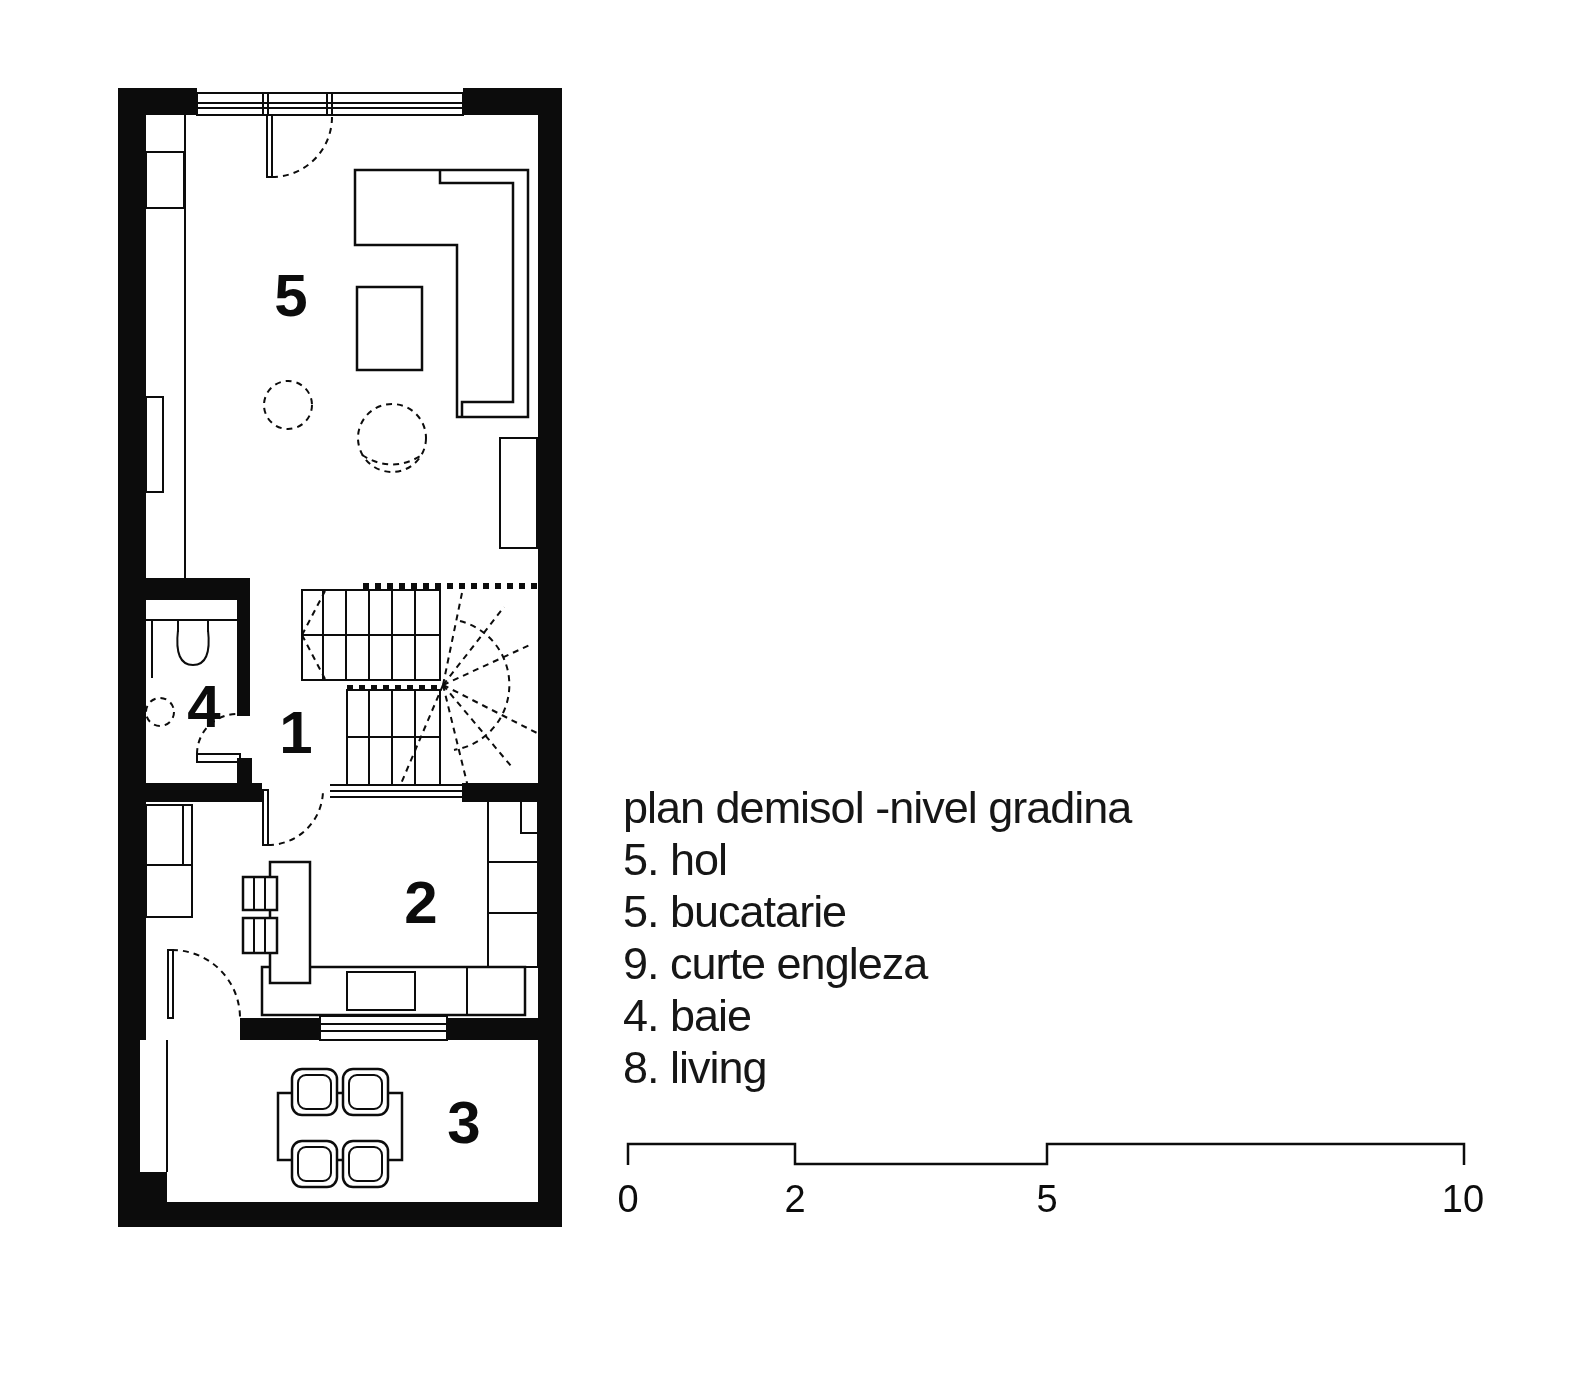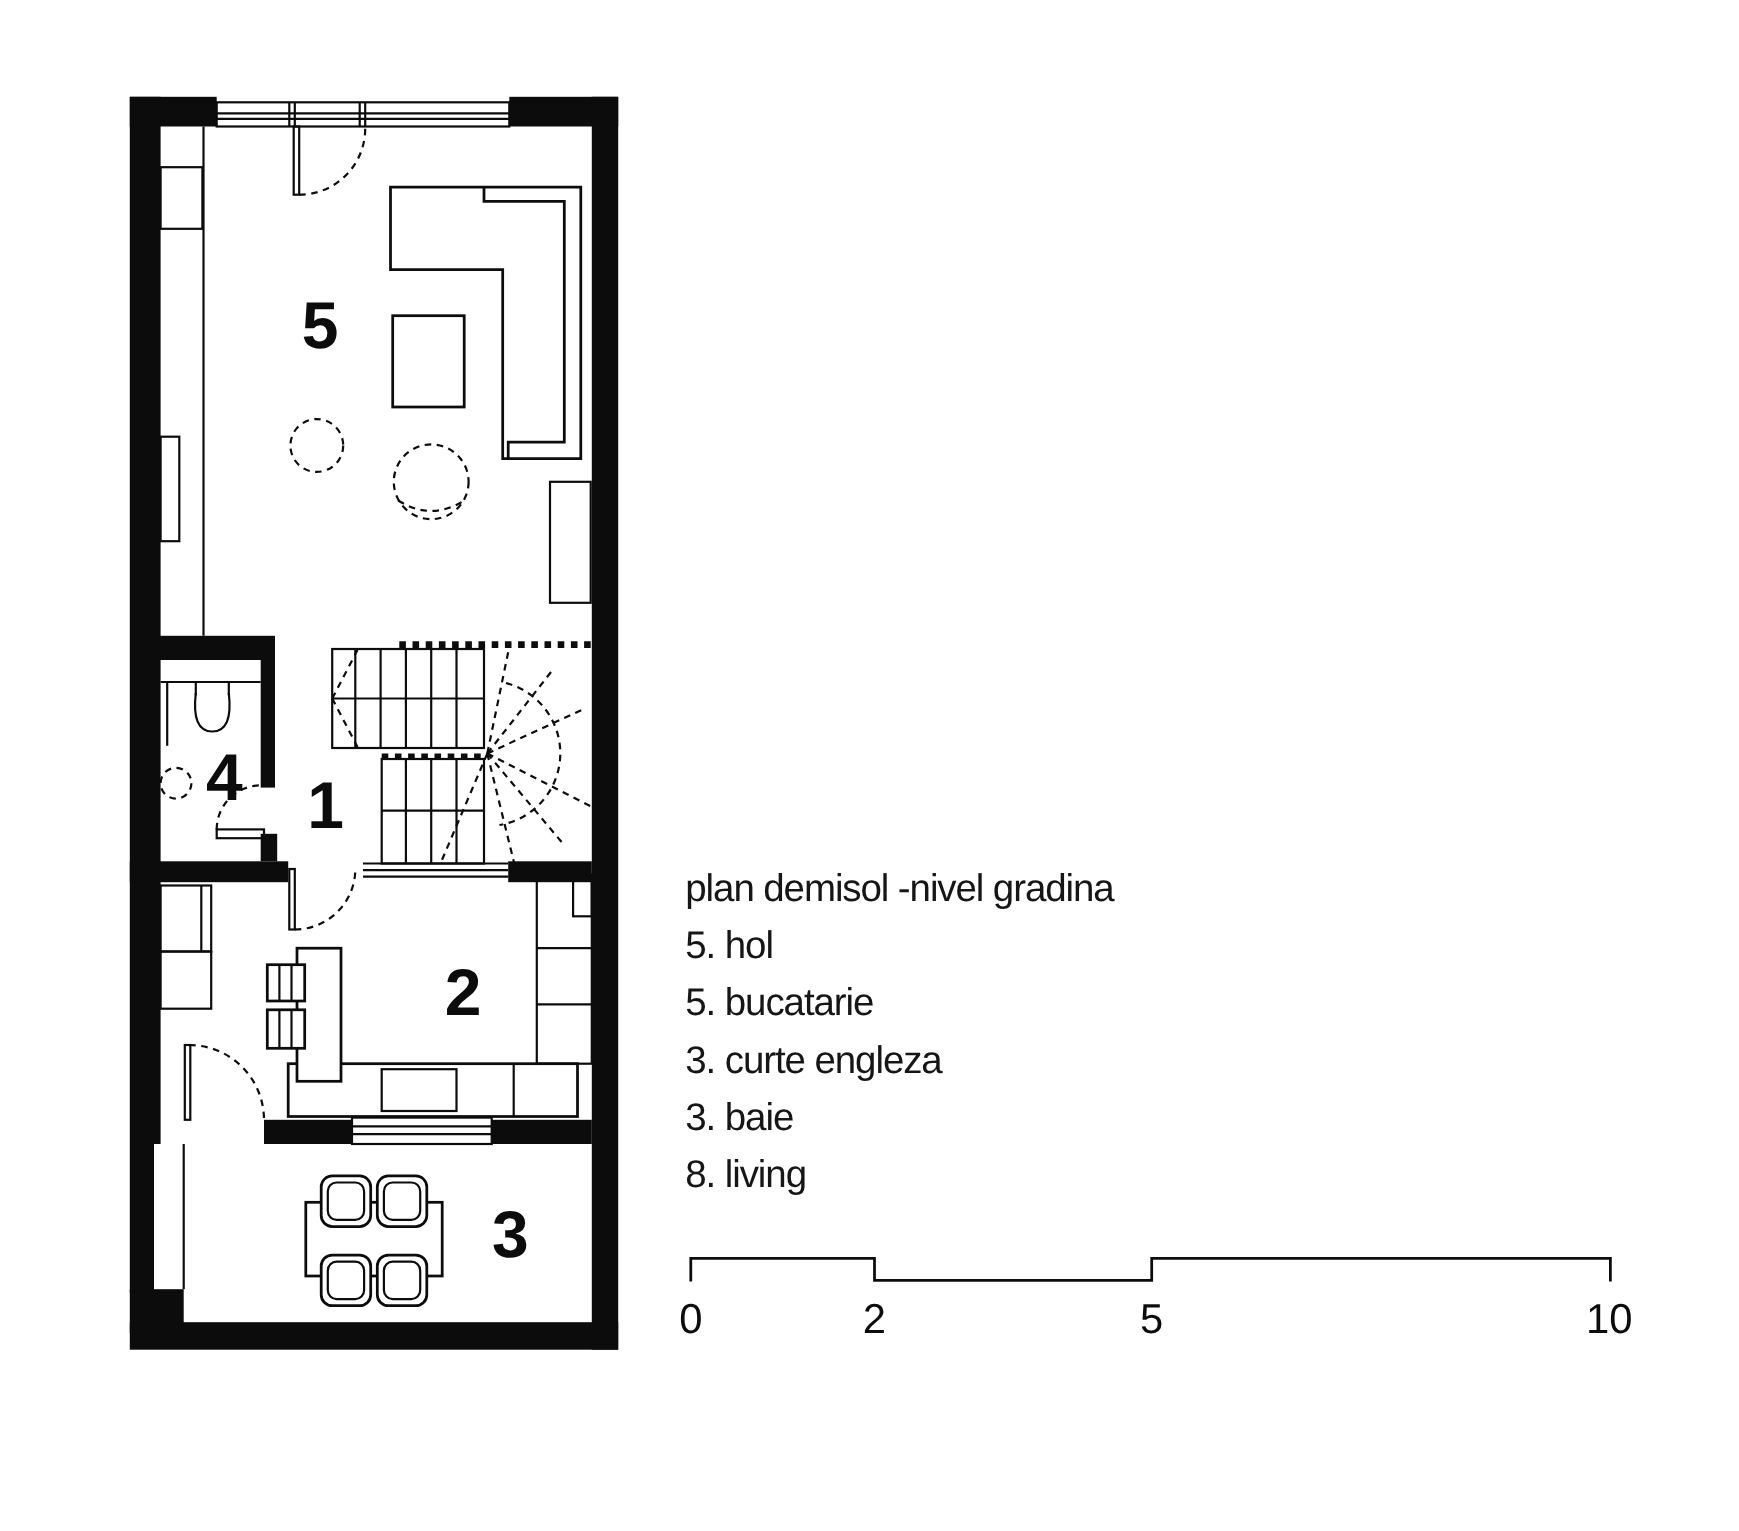--- a/index.html
+++ b/index.html
@@ -18,21 +18,21 @@
   #plan-svg {
     position: absolute;
     left: 0;
     top: 0;
   }
   .legend {
     position: absolute;
     left: 623px;
     top: 782px;
     color: #161616;
-    font-size: 35px;
+    font-size: 45px;
     letter-spacing: -1px;
     line-height: 52px;
     white-space: nowrap;
   }
   .room-label {
     font-family: "Liberation Sans", sans-serif;
     font-weight: bold;
     font-size: 60px;
     fill: #0c0c0c;
   }
@@ -215,18 +215,18 @@
       <text class="scale-label" x="795" y="1212" text-anchor="middle">2</text>
       <text class="scale-label" x="1047" y="1212" text-anchor="middle">5</text>
       <text class="scale-label" x="1463" y="1212" text-anchor="middle">10</text>
     </g>
   </svg>
 
   <div class="legend">
     <div>plan demisol -nivel gradina</div>
     <div>5. hol</div>
     <div>5. bucatarie</div>
-    <div>3. curte engleza</div>
-    <div>3. baie</div>
+    <div>9. curte engleza</div>
+    <div>4. baie</div>
     <div>8. living</div>
   </div>
 
 </div>
 
 </body></html>

